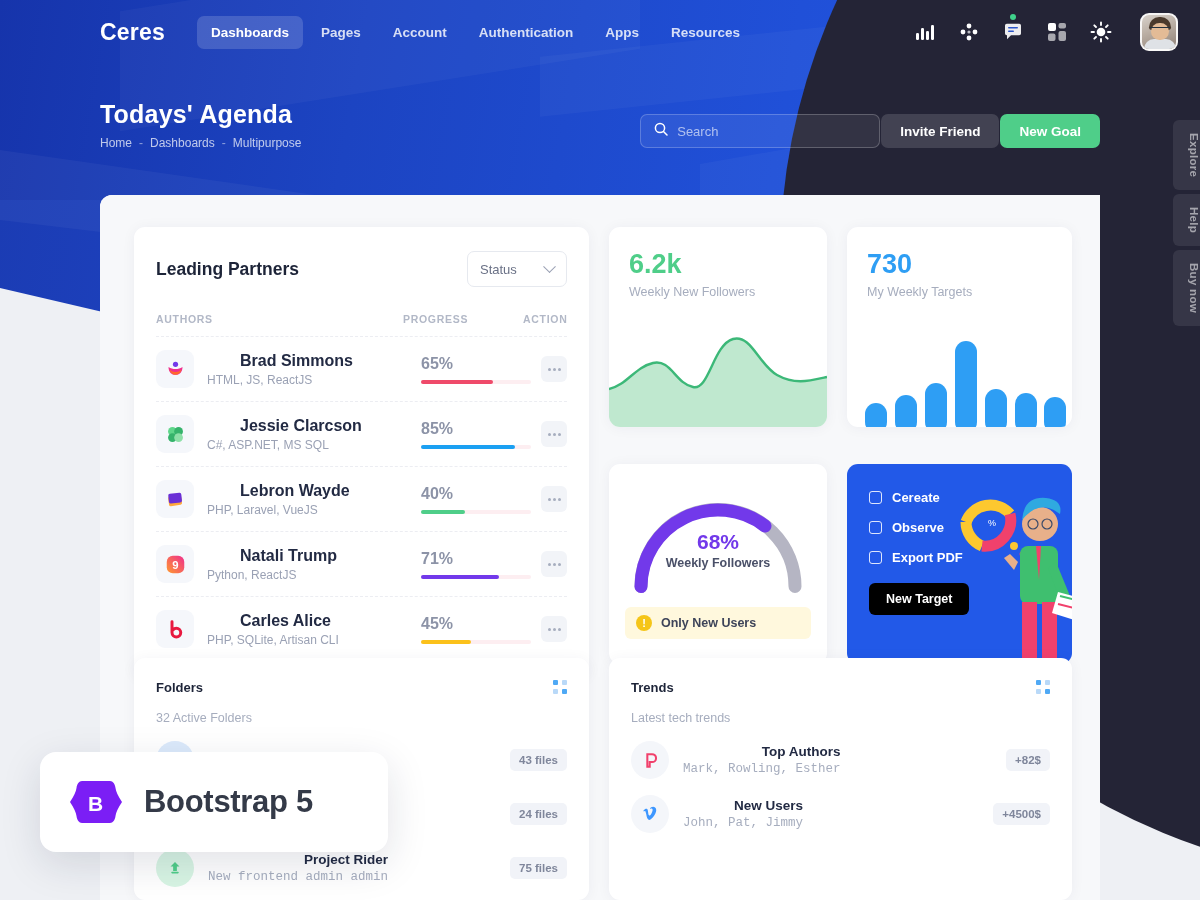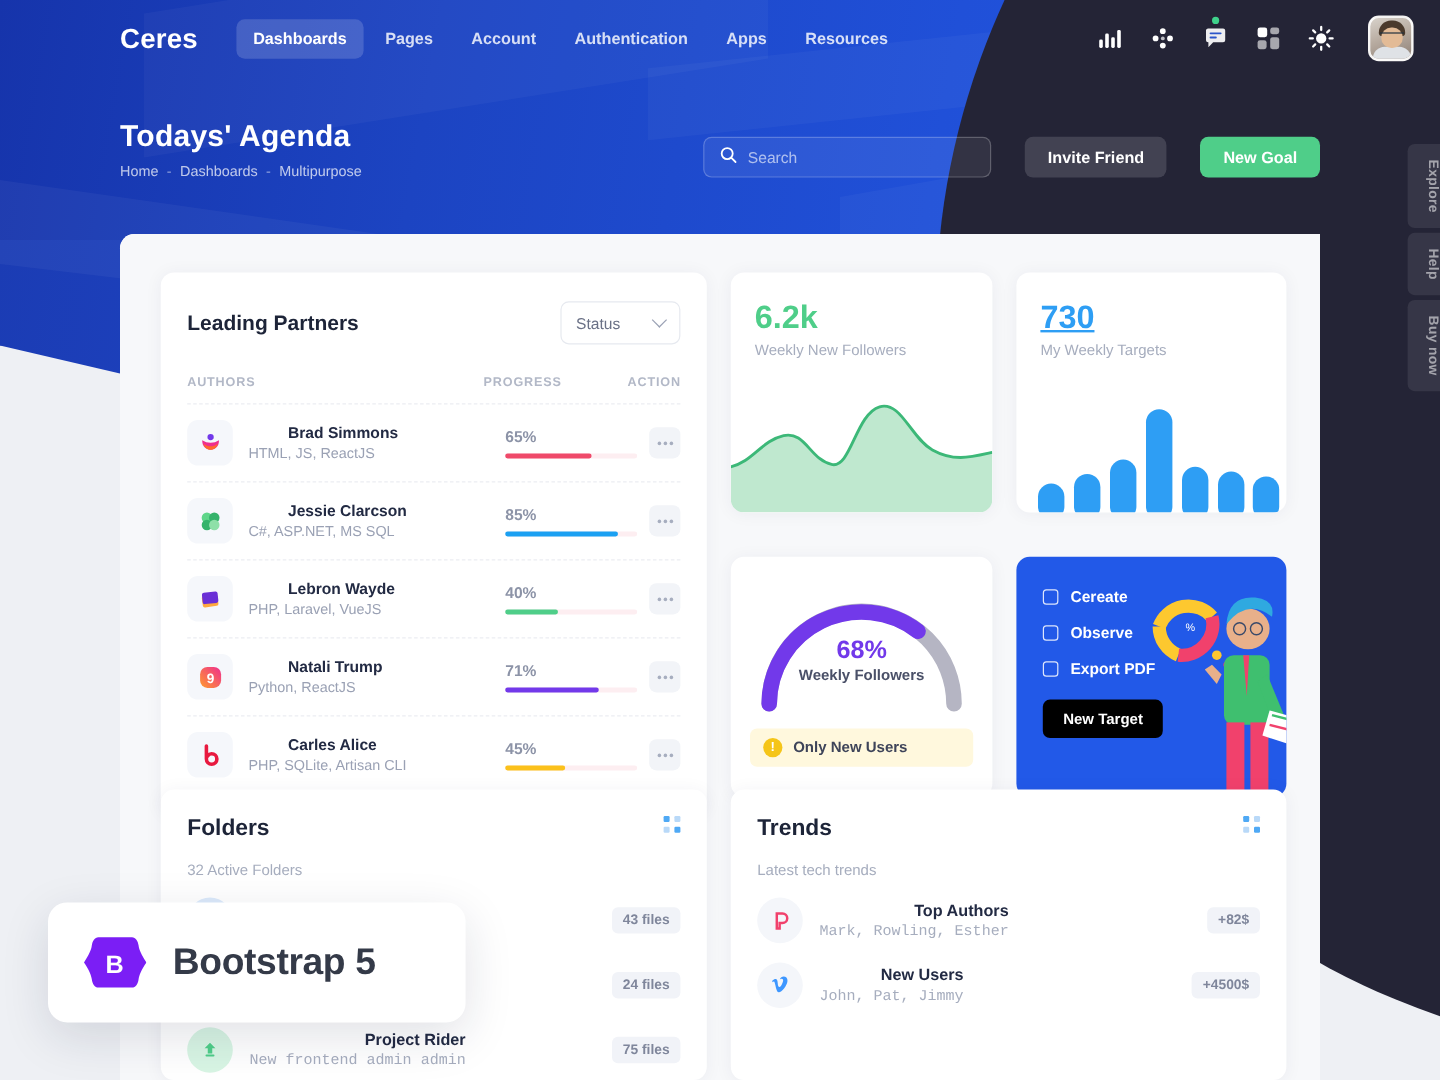--- a/index.html
+++ b/index.html
@@ -118,21 +118,21 @@
   
   .page-head { position:absolute; left:100px; top:100px; z-index:30; }
   .page-title { color:#fff; font-size:25px; font-weight:bold; letter-spacing:0.2px; }
   .breadcrumb { margin-top:7px; display:flex; align-items:center; gap:7px;
     font-size:12px; color:rgba(255,255,255,0.72); }
   .bc-sep { color:rgba(255,255,255,0.5); }
   .bc-item { cursor:pointer; }
 
   .head-actions {
     position:absolute; right:100px; top:114px; z-index:30;
-    display:flex; align-items:center; gap:28px;
+    display:flex; align-items:center; gap:1px;
   }
   .search-box {
     width:240px; height:34px; border-radius:7px;
     border:1px solid rgba(255,255,255,0.22);
     background:rgba(255,255,255,0.07);
     display:flex; align-items:center; gap:9px; padding:0 13px;
   }
   .search-box input {
     background:transparent; border:none; outline:none;
     color:#fff; font-size:13px; font-family:inherit; width:100%;
@@ -192,23 +192,23 @@
   .col-c { width:44px; text-align:right; }
   .row {
     display:flex; align-items:center; padding:13px 0;
     border-top:1px dashed #ecedf2;
   }
   .p-ico {
     width:38px; height:38px; border-radius:9px; background:#f5f7fb;
     margin-right:13px; display:flex; align-items:center; justify-content:center;
     flex-shrink:0;
   }
-  .p-name { font-size:13px; font-weight:bold; color:#222a43;padding-left:33px; }
+  .p-name { font-size:16px; font-weight:bold; color:#222a43;padding-left:33px; }
   .p-tech { font-size:12px; color:#9aa1b4; margin-top:3px; }
-  .pct { font-size:13px; font-weight:bold; color:#8c93a7; }
+  .pct { font-size:16px; font-weight:bold; color:#8c93a7; }
   .bar { width:110px; height:4px; border-radius:2px; background:#fdeef1; margin-top:7px; }
   .bar > i { display:block; height:100%; border-radius:2px; }
   .act {
     width:26px; height:26px; border-radius:6px; background:#f2f4f8;
     display:flex; align-items:center; justify-content:center; gap:2px;
     margin-left:auto; cursor:pointer;
   }
   .act i { width:3px; height:3px; border-radius:50%; background:#a7aebf; }
 
   
@@ -256,21 +256,21 @@
   .promo-art { position:absolute; right:-6px; bottom:0; width:130px; height:190px; z-index:1; }
 
   
   .bottom {
     position:absolute; left:134px; top:658px; width:940px; z-index:30;
     display:grid; grid-template-columns:455px 463px; gap:20px;
   }
   .bcard { background:#fff; border-radius:11px; padding:22px 22px 8px;
     box-shadow:0 1px 14px rgba(25,35,70,0.05); height:242px; overflow:hidden; }
   .bc-head { display:flex; align-items:flex-start; justify-content:space-between; }
-  .bc-title { font-size:19px; font-weight:bold; color:#1d2438; }
+  .bc-title { font-size:13px; font-weight:bold; color:#1d2438; }
   .bc-sub { font-size:12.5px; color:#a6adbe; margin-top:16px; }
   .dots4 { display:grid; grid-template-columns:5px 5px; gap:4px; cursor:pointer; }
   .dots4 i { width:5px; height:5px; background:#4fa9f5; border-radius:1px; }
   .dots4 i:nth-child(2), .dots4 i:nth-child(3) { background:#b9d9f8; }
   .brow { display:flex; align-items:center; margin-top:16px; }
   .brow-ico {
     width:38px; height:38px; border-radius:50%; margin-right:14px;
     display:flex; align-items:center; justify-content:center; flex-shrink:0;
   }
   .brow-name { font-size:13.5px; font-weight:bold; color:#222a43;text-align:right; }
@@ -559,21 +559,21 @@
   <div class="card stat">
     <div class="stat-num" id="stat0num" style="color: rgb(79, 206, 137);">6.2k</div>
     <div class="stat-lbl">Weekly New Followers</div>
     <svg class="spark" viewBox="0 0 218 110" preserveAspectRatio="none">
       <path d="M0 72 C 18 68, 26 50, 44 46 C 62 42, 66 66, 84 70 C 100 74, 104 28, 124 22 C 142 17, 150 48, 168 58 C 186 68, 200 64, 218 60 L218 110 L0 110 Z" fill="#bfe8cf"></path>
       <path d="M0 72 C 18 68, 26 50, 44 46 C 62 42, 66 66, 84 70 C 100 74, 104 28, 124 22 C 142 17, 150 48, 168 58 C 186 68, 200 64, 218 60" fill="none" stroke="#3cb878" stroke-width="2.4"></path>
     </svg>
   </div>
 
   <div class="card stat">
-    <div class="stat-num" id="stat1num" style="color: rgb(46, 158, 244); text-decoration: underline;">730</div>
+    <div class="stat-num" id="stat1num" style="color: rgb(46, 158, 244);">730</div>
     <div class="stat-lbl">My Weekly Targets</div>
     <svg class="spark" viewBox="0 0 225 110" preserveAspectRatio="none">
       <rect x="18" y="86" width="22" height="30" rx="11" fill="#2e9ef4"></rect>
       <rect x="48" y="78" width="22" height="38" rx="11" fill="#2e9ef4"></rect>
       <rect x="78" y="66" width="22" height="50" rx="11" fill="#2e9ef4"></rect>
       <rect x="108" y="24" width="22" height="92" rx="11" fill="#2e9ef4"></rect>
       <rect x="138" y="72" width="22" height="44" rx="11" fill="#2e9ef4"></rect>
       <rect x="168" y="76" width="22" height="40" rx="11" fill="#2e9ef4"></rect>
       <rect x="197" y="80" width="22" height="36" rx="11" fill="#2e9ef4"></rect>
     </svg>

